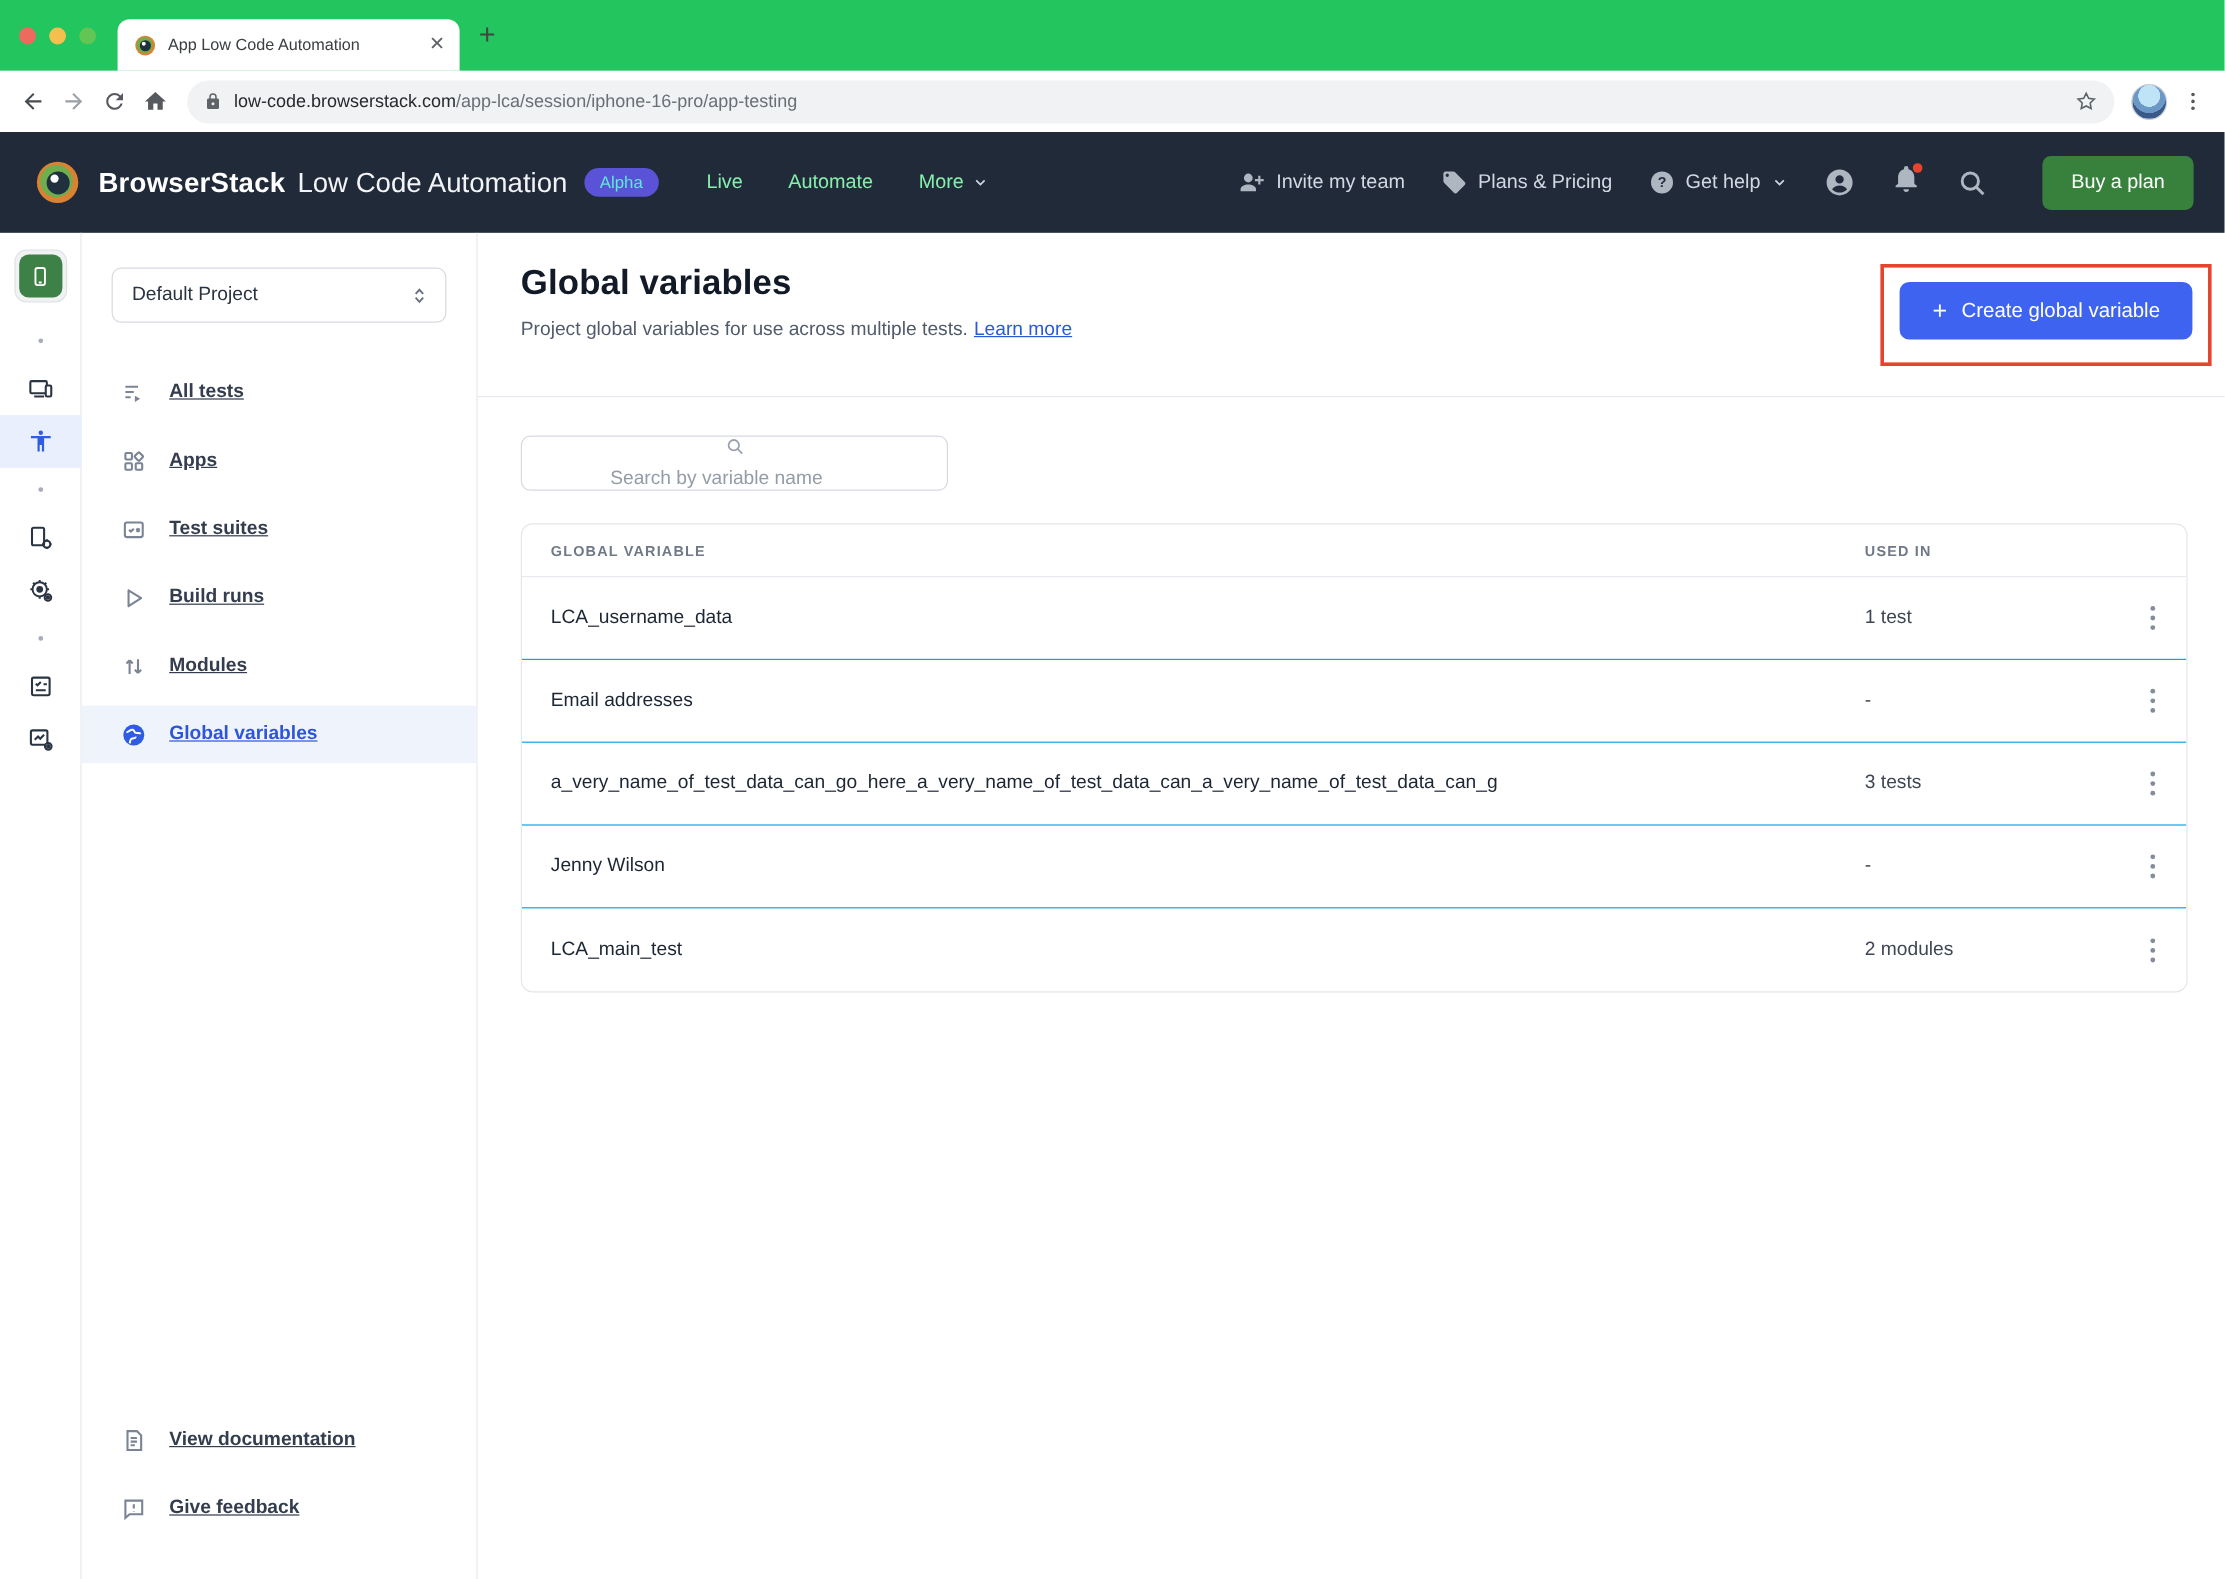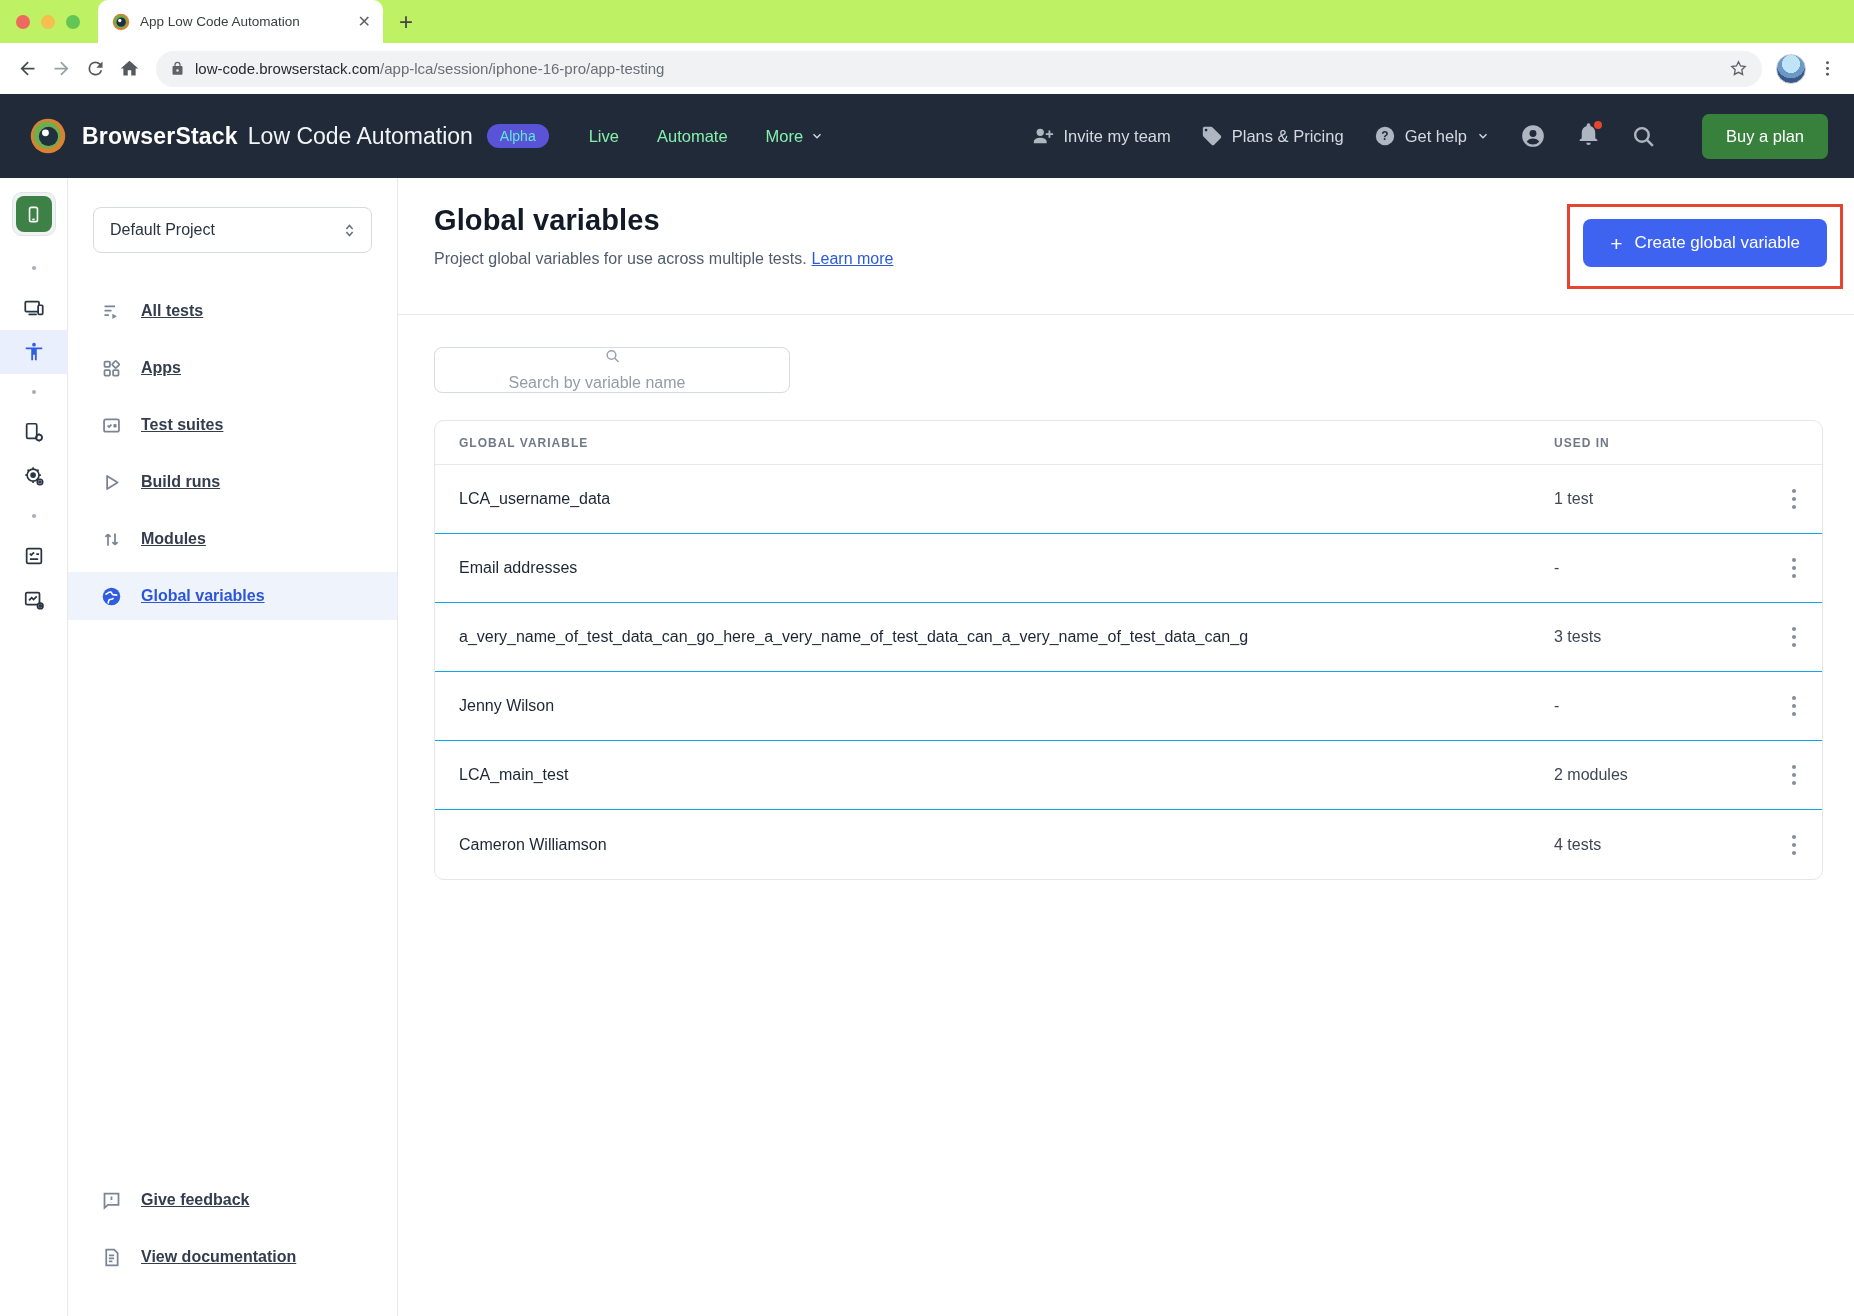--- a/index.html
+++ b/index.html
@@ -5,21 +5,21 @@
   :root{
     --nav-bg:#212a38; --accent-blue:#3d63f0; --link-blue:#2a5ad7;
     --alpha-purple:#5a53d8; --buy-green:#37813c; --annotation-red:#e5452e;
     --active-bg:#eef3fc;
   }
   *{margin:0;padding:0;box-sizing:border-box;}
   body{font-family:"Liberation Sans","DejaVu Sans",sans-serif;background:#fff;}
   .screen{width:1854px;height:1316px;overflow:hidden;background:#fff;display:flex;flex-direction:column;}
 
   
-  .tabstrip{height:43px;background:#bef264;display:flex;align-items:flex-end;flex:none;}
+  .tabstrip{height:59px;background:#22c55e;display:flex;align-items:flex-end;flex:none;}
   .traffic{display:flex;gap:11px;align-items:center;align-self:center;padding:0 18px 0 16px;}
   .traffic span{width:14px;height:14px;border-radius:50%;display:block;}
   .t-close{background:#ee6a5e;} .t-min{background:#f5bf50;} .t-zoom{background:#62c554;}
   .tab{height:43px;width:285px;background:#fff;border-radius:10px 10px 0 0;display:flex;align-items:center;gap:10px;padding:0 12px 0 14px;}
   .tab-title{font-size:13.5px;color:#3c4043;flex:1;white-space:nowrap;overflow:hidden;}
   .tab-close{color:#5f6368;font-size:16px;line-height:1;cursor:default;}
   .newtab{align-self:center;margin-left:16px;color:#444;font-size:24px;font-weight:300;}
   .toolbar{height:51px;background:#fff;display:flex;align-items:center;gap:8px;padding:0 14px;flex:none;}
   .nav-btn{width:26px;height:26px;display:flex;align-items:center;justify-content:center;flex:none;}
   .nav-btn svg{width:21px;height:21px;}
@@ -327,31 +327,31 @@
             <circle cx="12" cy="12" r="10" fill="#2f5ce0"></circle>
             <path d="M5 9.5c2.5-.5 3.5-3 6-2.5 2 .5 1 2.5 3 3s3.5-.5 4.5 1" fill="none" stroke="#fff" stroke-width="1.8"></path>
             <path d="M8 20c1-2 0-3.5 2-4.5s3.5.5 4-2" fill="none" stroke="#fff" stroke-width="1.8"></path>
           </svg>
         <span>Global variables</span>
       </div>
 
       <div class="side-footer">
         <div class="side-item">
           <svg viewBox="0 0 24 24" fill="none" stroke="#7a8494" stroke-width="2">
+              <path d="M6 3h9l4 4v14H6z"></path>
+              <path d="M9 9.5h6M9 13h6M9 16.5h4"></path>
+            </svg>
+          <span>View documentation</span>
+        </div>
+        <div class="side-item">
+          <svg viewBox="0 0 24 24" fill="none" stroke="#7a8494" stroke-width="2">
               <path d="M4 4h16v13H8l-4 3.5z"></path>
               <path d="M12 7.5v4M12 14.2v.4"></path>
             </svg>
           <span>Give feedback</span>
-        </div>
-        <div class="side-item">
-          <svg viewBox="0 0 24 24" fill="none" stroke="#7a8494" stroke-width="2">
-              <path d="M6 3h9l4 4v14H6z"></path>
-              <path d="M9 9.5h6M9 13h6M9 16.5h4"></path>
-            </svg>
-          <span>View documentation</span>
         </div>
       </div>
     </div>
 
     <div class="main">
       <div class="page-header">
         <div>
           <div class="page-title">Global variables</div>
           <div class="page-sub"><span>Project global variables for use across multiple tests.</span><a class="learn-more" href="#">Learn more</a></div>
         </div>
@@ -427,29 +427,18 @@
             <span class="col-name cell-name">LCA_main_test</span>
             <span class="col-used cell-used">2 modules</span>
             <span class="col-menu">
                 <span class="kebab">
                   <i></i>
                   <i></i>
                   <i></i>
                 </span>
               </span>
           </div>
-          <div class="trow">
-            <span class="col-name cell-name">Cameron Williamson</span>
-            <span class="col-used cell-used">4 tests</span>
-            <span class="col-menu">
-                <span class="kebab">
-                  <i></i>
-                  <i></i>
-                  <i></i>
-                </span>
-              </span>
-          </div>
         </div>
       </div>
     </div>
 
   </div>
 </div>
 
 </body></html>

